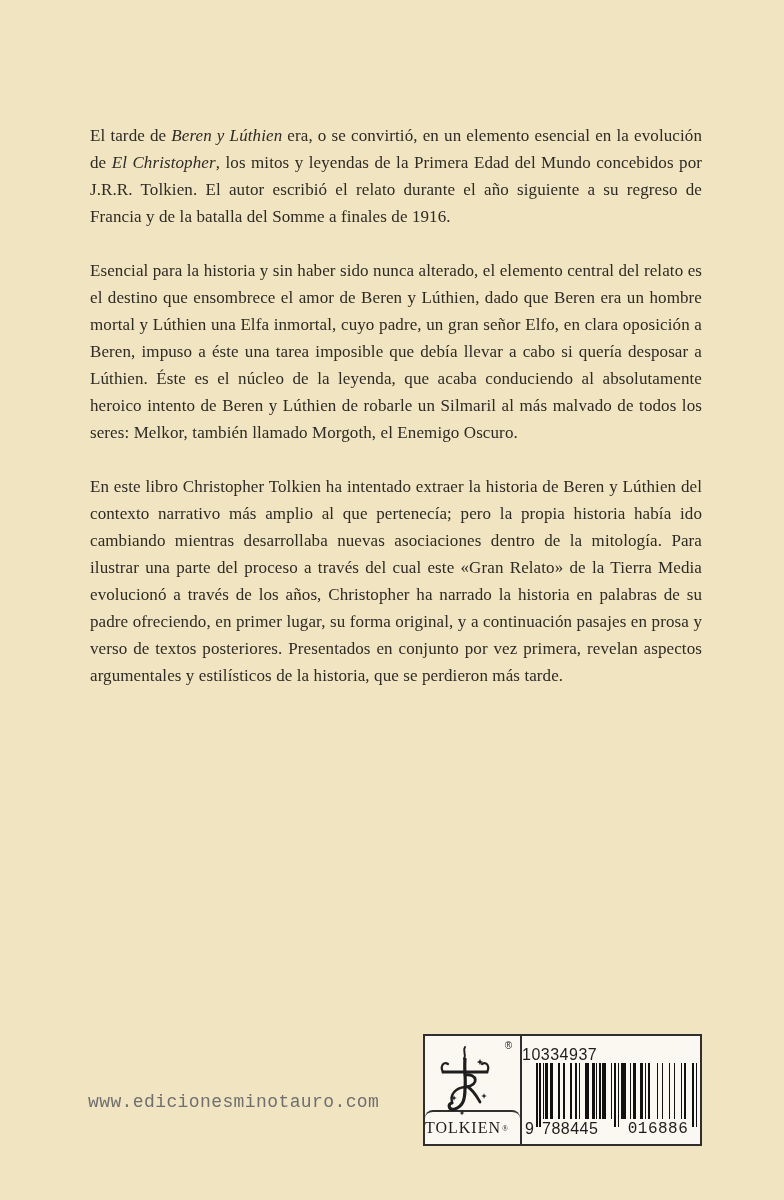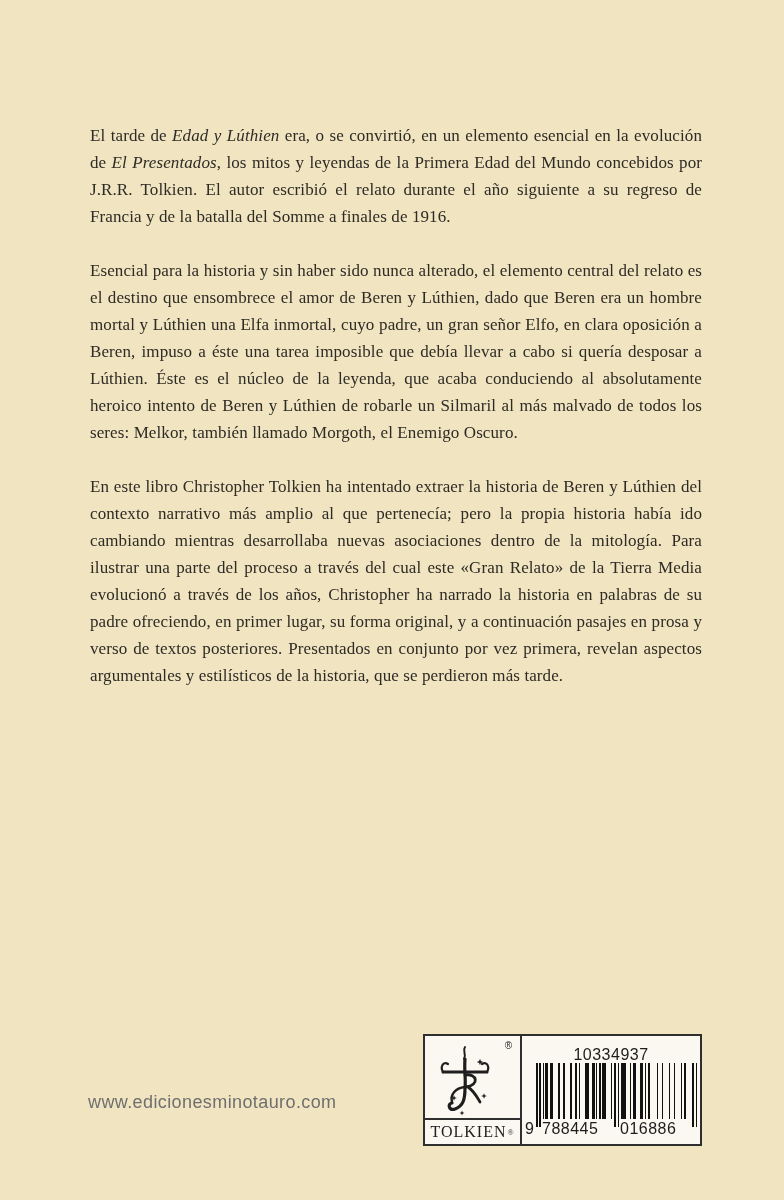--- a/index.html
+++ b/index.html
@@ -28,21 +28,21 @@
   
   .publisher { position: absolute; left: 88px; top: 1086px; }
   .wordmark {
     font-family: "Liberation Serif", serif;
     font-size: 36px; line-height: 1;
     letter-spacing: 2px;
     color: #2c2a24;
   }
   .website {
     margin-top: 7px;
-    font-family: Liberation Sans, sans-serif;
+    font-family: Liberation Mono, monospace;
     font-size: 18px; line-height: 1;
     letter-spacing: 0.4px;
     color: #6f6f6f;
   }
 
   
   .isbn-box {
     position: absolute;
     left: 423px; top: 1034px;
     width: 279px; height: 112px;
@@ -57,56 +57,57 @@
     display: flex; flex-direction: column;
   }
   .monogram-area { flex: 1; position: relative; }
   .monogram-svg { position: absolute; left: 0; top: 0; }
   .top-reg {
     position: absolute; top: 4px; right: 8px;
     font-family: "Liberation Sans", sans-serif;
     font-size: 10px; color: #1e1e1e;
   }
   .brand-band {
-    height: 26px; box-sizing: border-box;
+    height: 34px; box-sizing: border-box;
     border-top: 2px solid #2f2f2f;
-    display: flex; align-items: center; justify-content: center;
+    display: flex; align-items: center; justify-content: flex-start;
     font-family: "Liberation Serif", serif;
     font-size: 16px; letter-spacing: 1px; color: #1e1e1e;
     white-space: nowrap;
+    border-radius: 8px;
   }
   .brand-band sup { font-size: 8px; margin-left: 1px; }
 
   .barcode-cell {
     flex: 1; position: relative;
     font-family: "Liberation Sans", sans-serif;
     color: #1d1d1d;
   }
   .barcode-number-top {
     position: absolute; top: 10px; left: 0; width: 100%;
-    text-align: center; font-size: 16px; letter-spacing: 0.5px;
+    font-size: 16px; letter-spacing: 0.5px;
   }
   .bars { position: absolute; left: 14px; top: 27px; width: 162px; height: 66px; }
   .bar { position: absolute; top: 0; width: 1.7px; height: 56px; background: #111; }
   .bar.guard { height: 64px; }
   .barcode-digits {
     position: absolute; top: 84px; left: 0; width: 100%; height: 18px;
     font-size: 16px; letter-spacing: 0.5px;
   }
   .barcode-digits .d-prefix { position: absolute; left: 3px; }
   .barcode-digits .d-g1 { position: absolute; left: 20px; width: 74px; text-align: left; }
-  .barcode-digits .d-g2 { position: absolute; left: 98px; width: 76px; text-align: left; }
+  .barcode-digits .d-g2 { position: absolute; left: 98px; width: 76px; text-align: center; font-family: Liberation Mono, monospace; }
 </style>
 </head>
 <body>
 
 <div class="cover">
 
   <main class="synopsis">
-      <p><span>El tarde de </span><em>Edad y Lúthien</em><span> era, o se convirtió, en un elemento esencial en la evolución de </span><em>El Presentados</em><span>, los mitos y leyendas de la Primera Edad del Mundo concebidos por J.R.R. Tolkien. El autor escribió el relato durante el año siguiente a su regreso de Francia y de la batalla del Somme a finales de 1916.</span></p>
+      <p><span>El tarde de </span><em>Beren y Lúthien</em><span> era, o se convirtió, en un elemento esencial en la evolución de </span><em>El Christopher</em><span>, los mitos y leyendas de la Primera Edad del Mundo concebidos por J.R.R. Tolkien. El autor escribió el relato durante el año siguiente a su regreso de Francia y de la batalla del Somme a finales de 1916.</span></p>
       <p><span>Esencial para la historia y sin haber sido nunca alterado, el elemento central del relato es el destino que ensombrece el amor de Beren y Lúthien, dado que Beren era un hombre mortal y Lúthien una Elfa inmortal, cuyo padre, un gran señor Elfo, en clara oposición a Beren, impuso a éste una tarea imposible que debía llevar a cabo si quería desposar a Lúthien. Éste es el núcleo de la leyenda, que acaba conduciendo al absolutamente heroico intento de Beren y Lúthien de robarle un Silmaril al más malvado de todos los seres: Melkor, también llamado Morgoth, el Enemigo Oscuro.</span></p>
       <p><span>En este libro Christopher Tolkien ha intentado extraer la historia de Beren y Lúthien del contexto narrativo más amplio al que pertenecía; pero la propia historia había ido cambiando mientras desarrollaba nuevas asociaciones dentro de la mitología. Para ilustrar una parte del proceso a través del cual este «Gran Relato» de la Tierra Media evolucionó a través de los años, Christopher ha narrado la historia en palabras de su padre ofreciendo, en primer lugar, su forma original, y a continuación pasajes en prosa y verso de textos posteriores. Presentados en conjunto por vez primera, revelan aspectos argumentales y estilísticos de la historia, que se perdieron más tarde.</span></p>
     </main>
 
   <footer>
 
     <div class="publisher">
       <div class="website">www.edicionesminotauro.com</div>
     </div>
 

